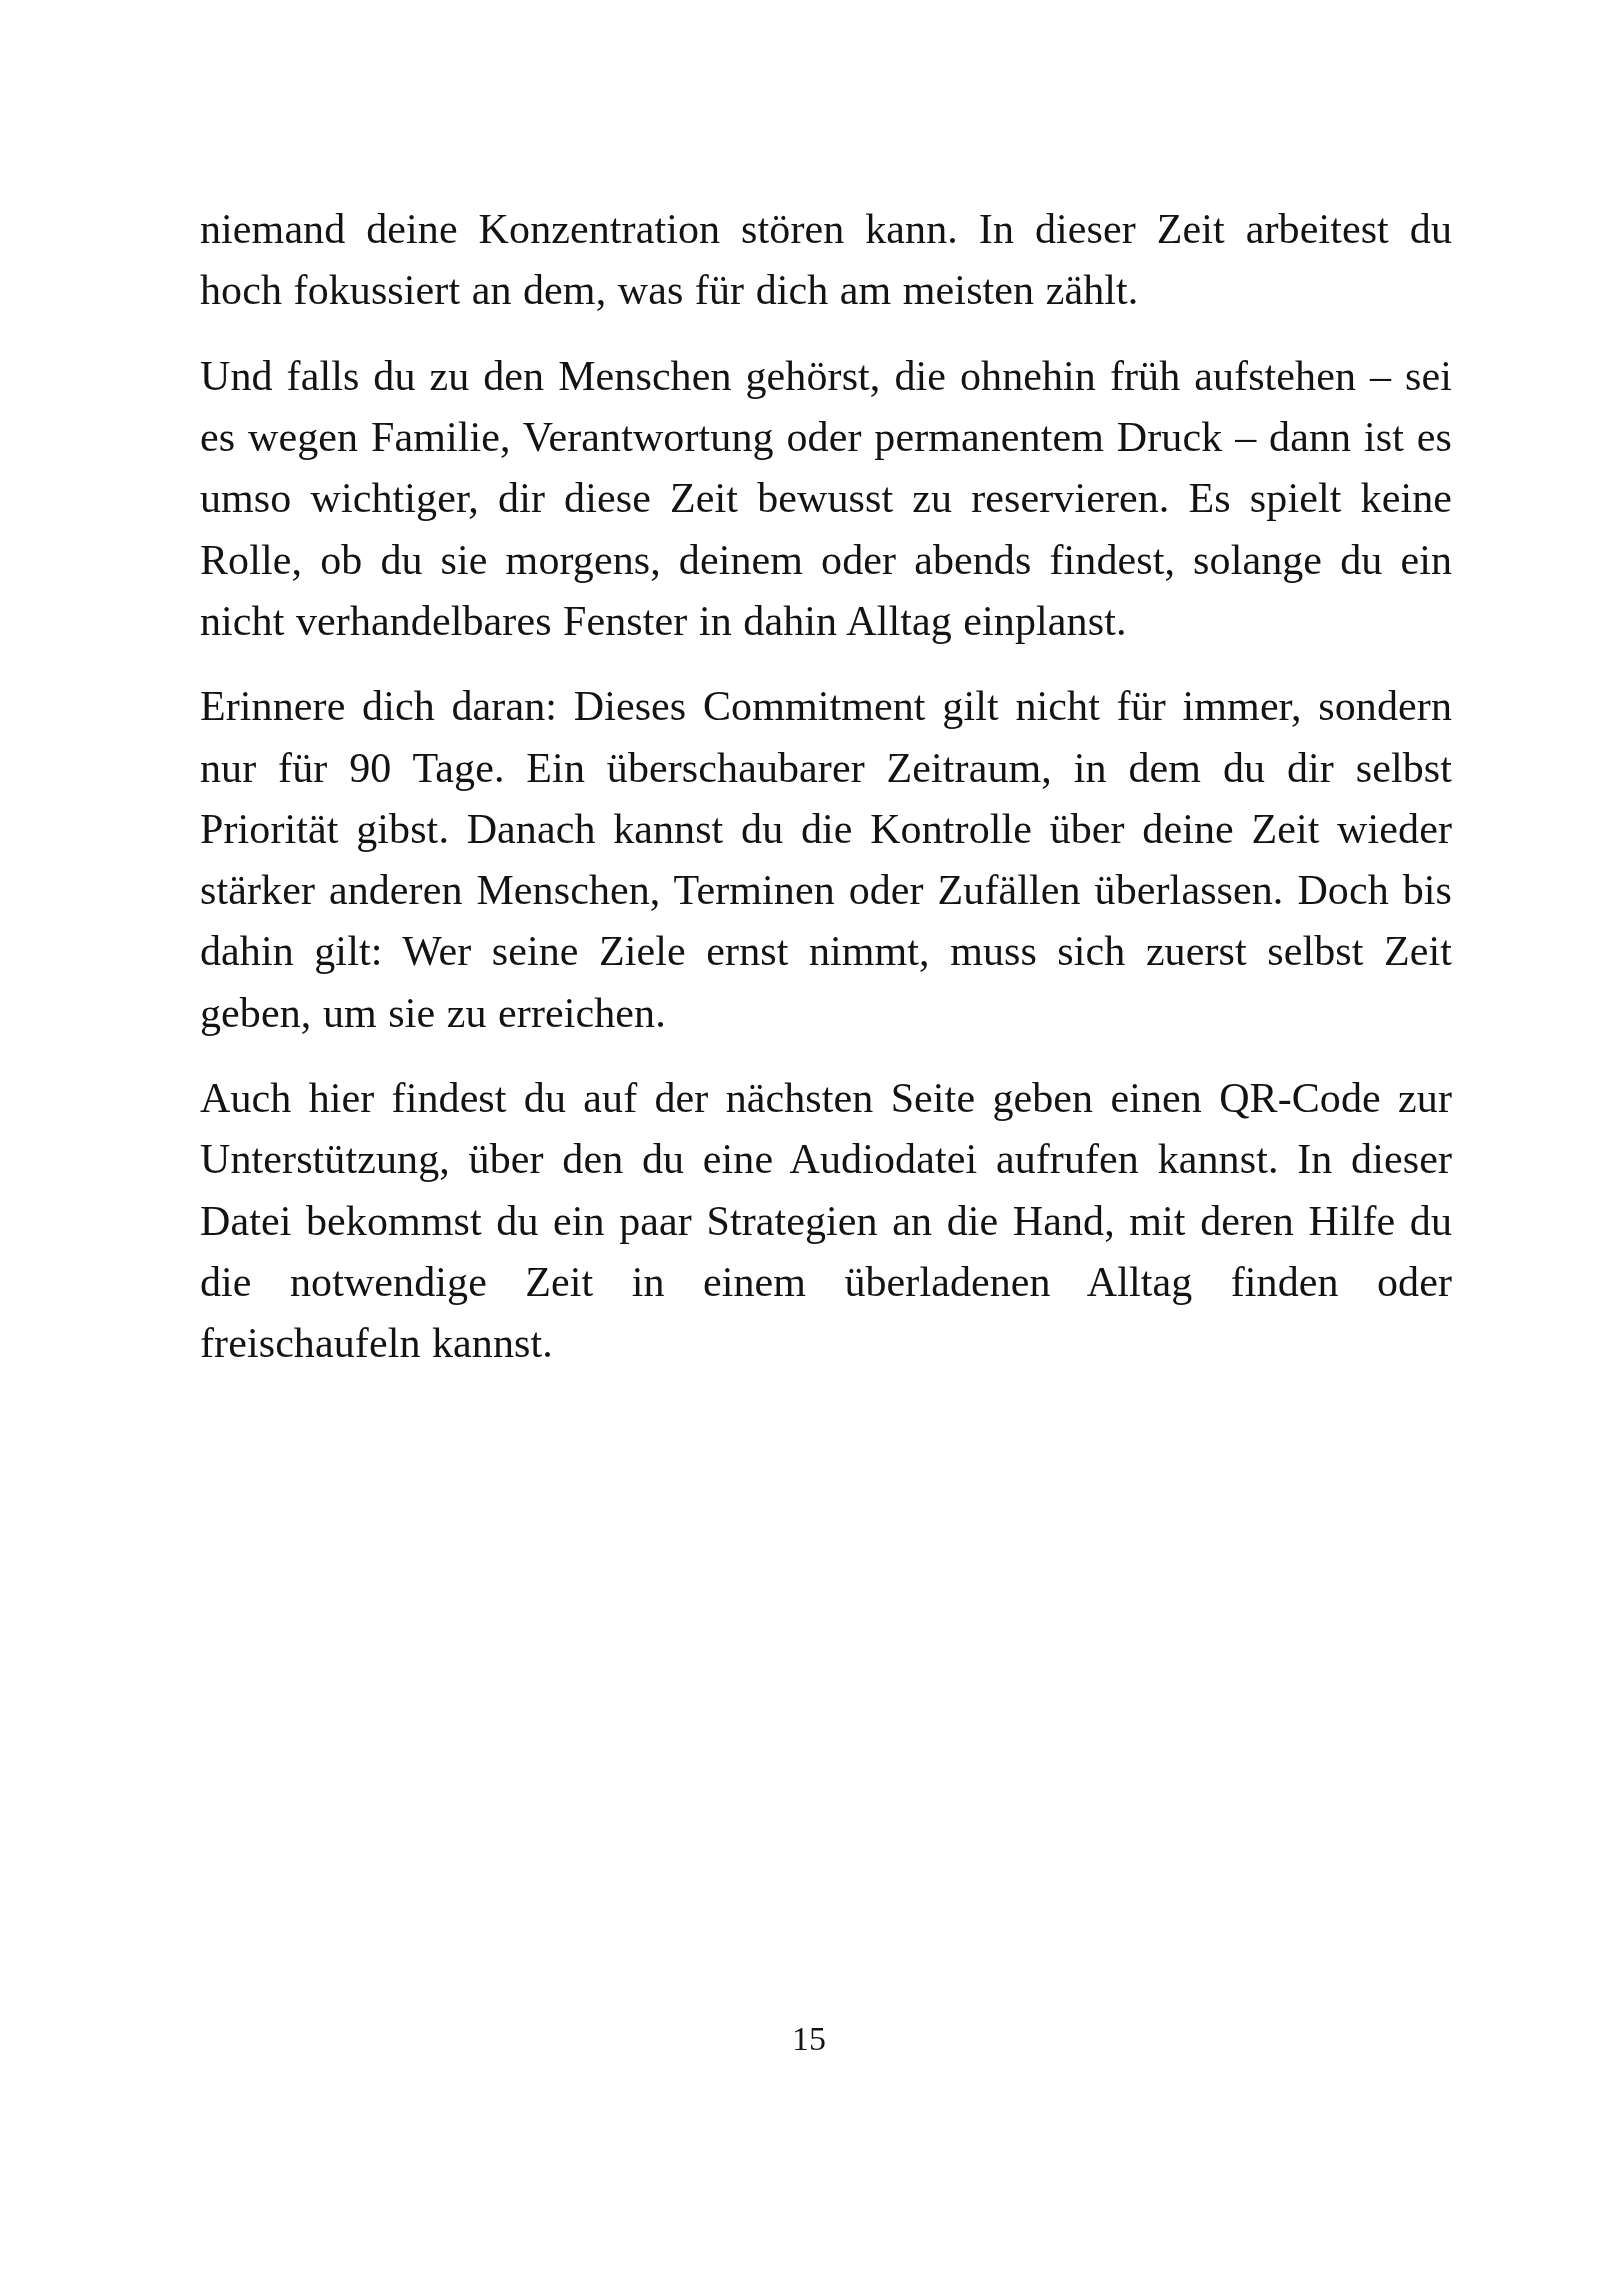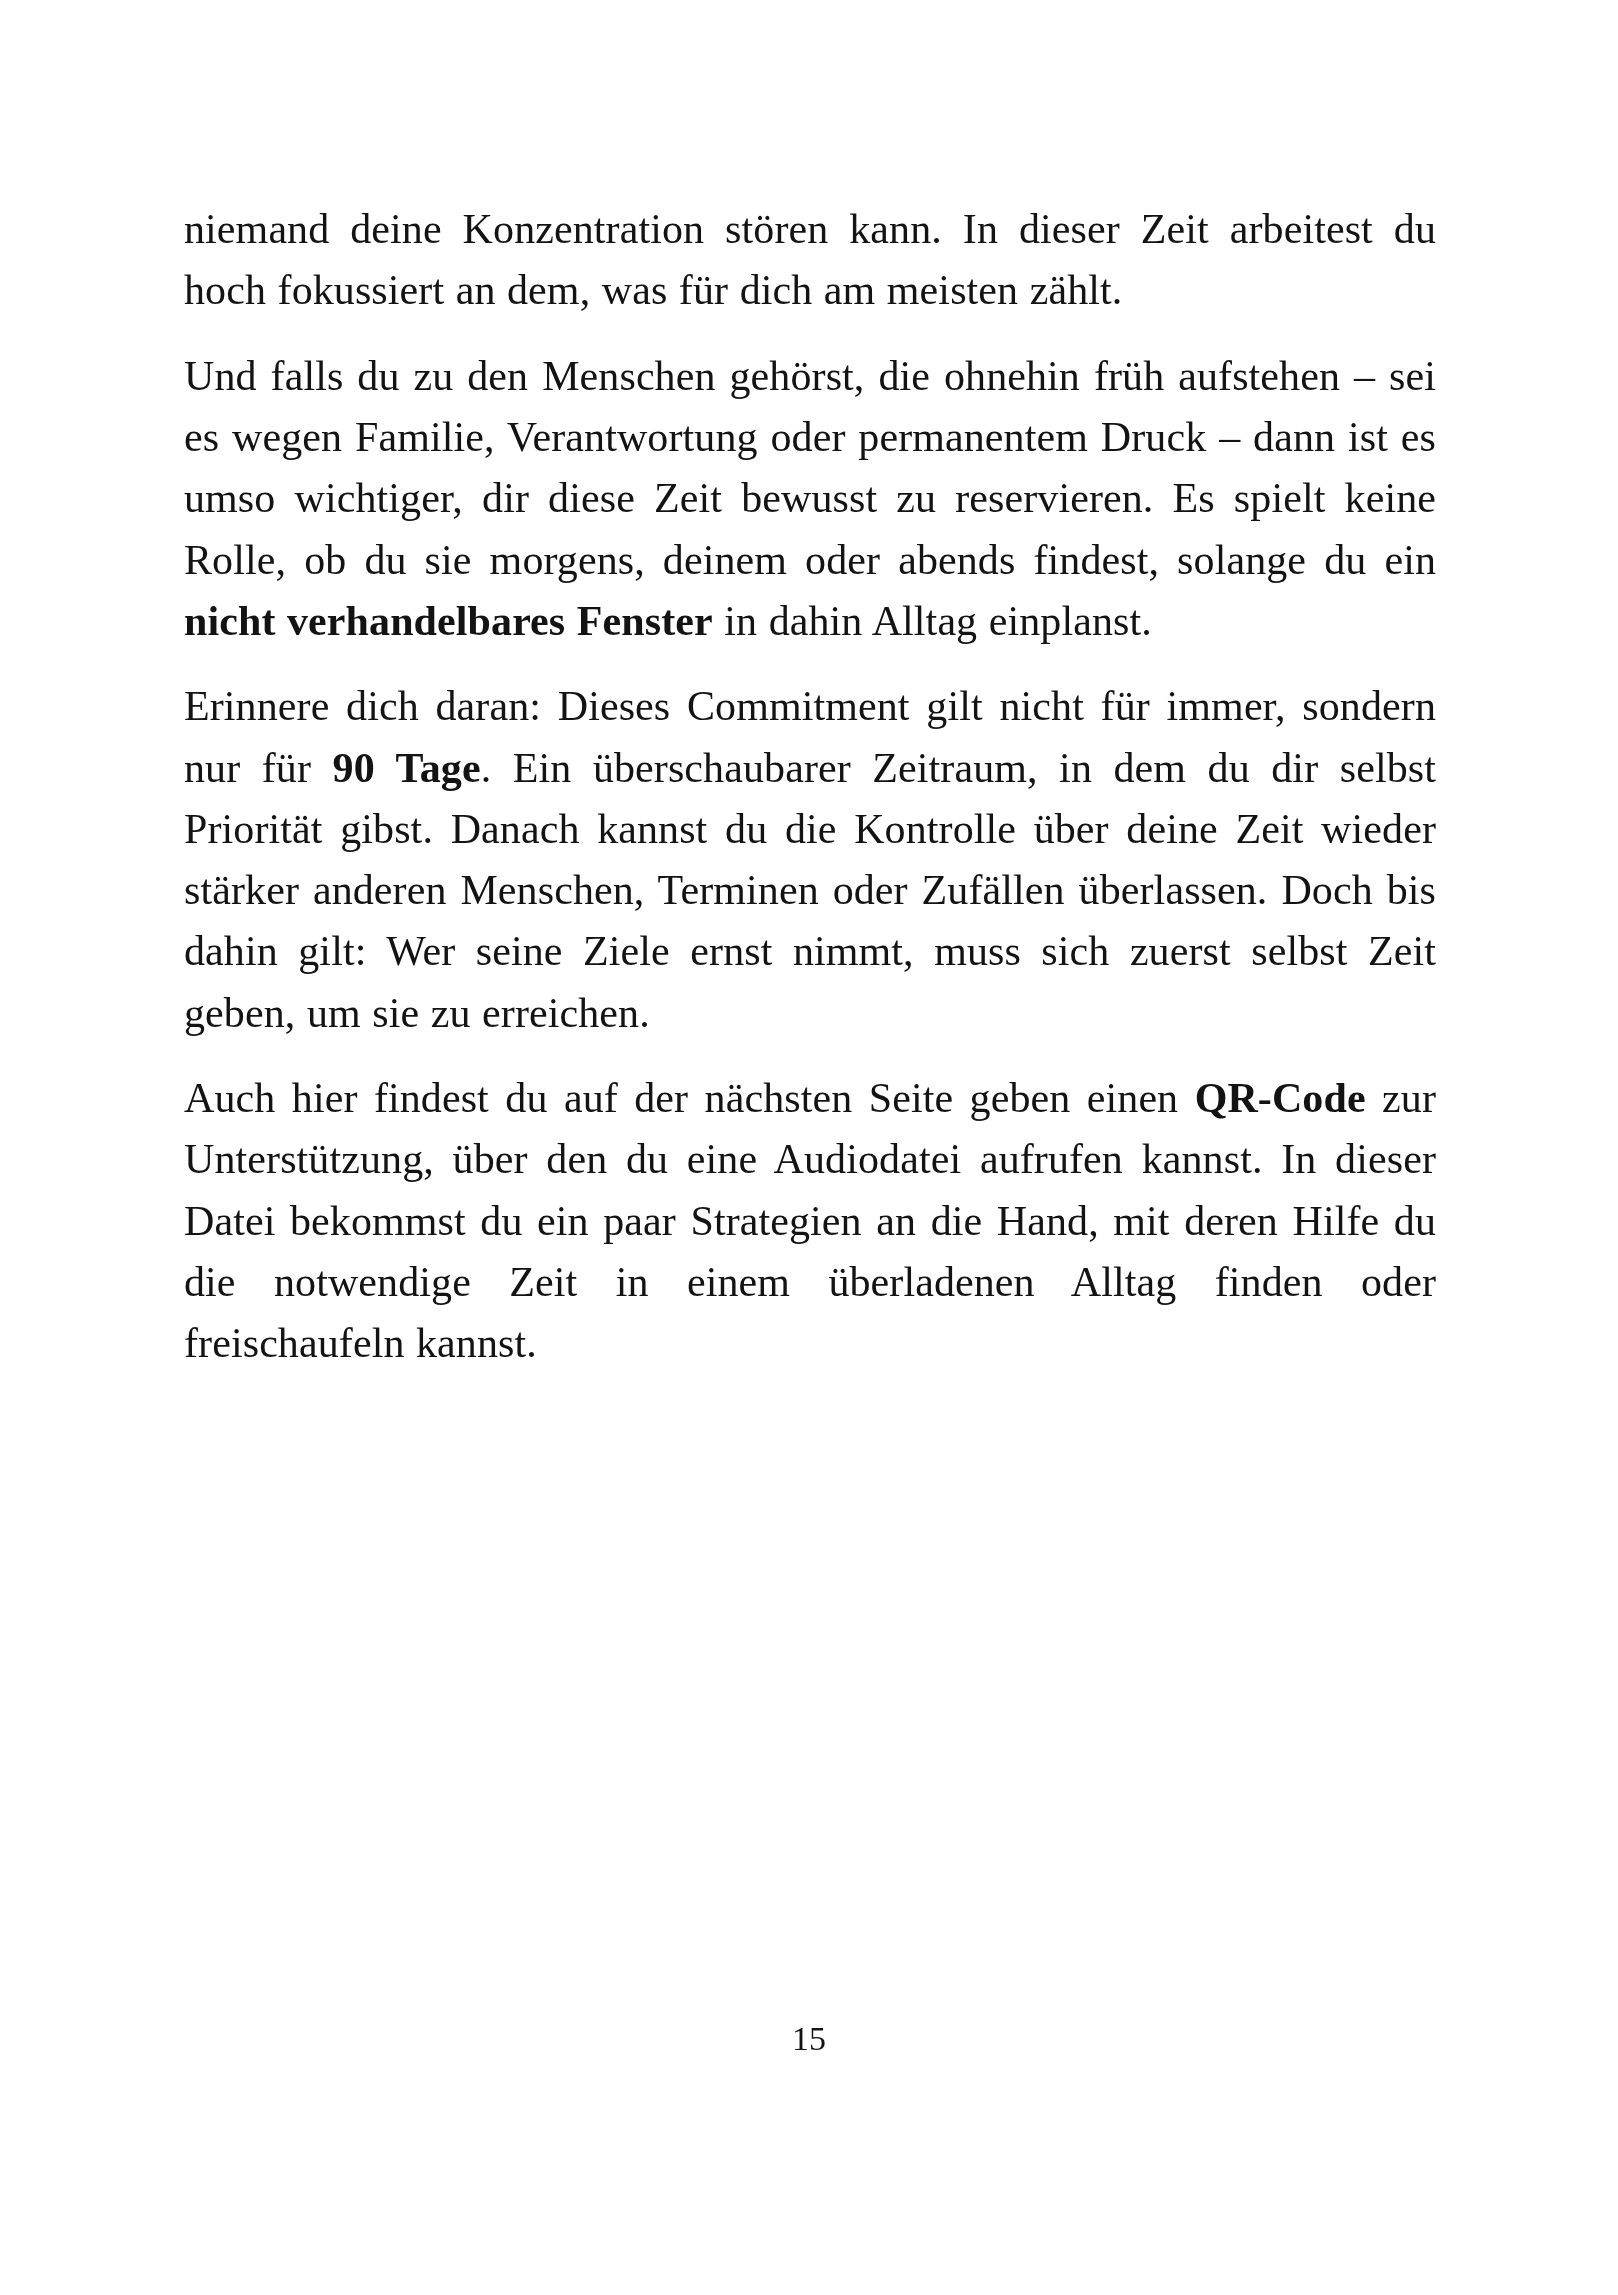--- a/index.html
+++ b/index.html
@@ -15,34 +15,34 @@
     position: relative;
     overflow: hidden;
   }
   .page {
     position: absolute;
     inset: 0;
     background: #ffffff;
   }
   .content {
     position: absolute;
-    left: 184px;
+    left: 200px;
     top: 199px;
     width: 1252px;
   }
   .content p {
     margin: 0 0 24px 0;
     font-size: 42px;
     line-height: 1.46;
     text-align: justify;
     letter-spacing: 0.1px;
     word-spacing: 0.9px;
   }
   .content p strong {
-    font-weight: bold;
+    font-weight: normal;
   }
   .page-number {
     position: absolute;
     top: 2020px;
     left: 0;
     width: 100%;
     text-align: center;
     font-size: 34px;
     color: #131313;
   }

